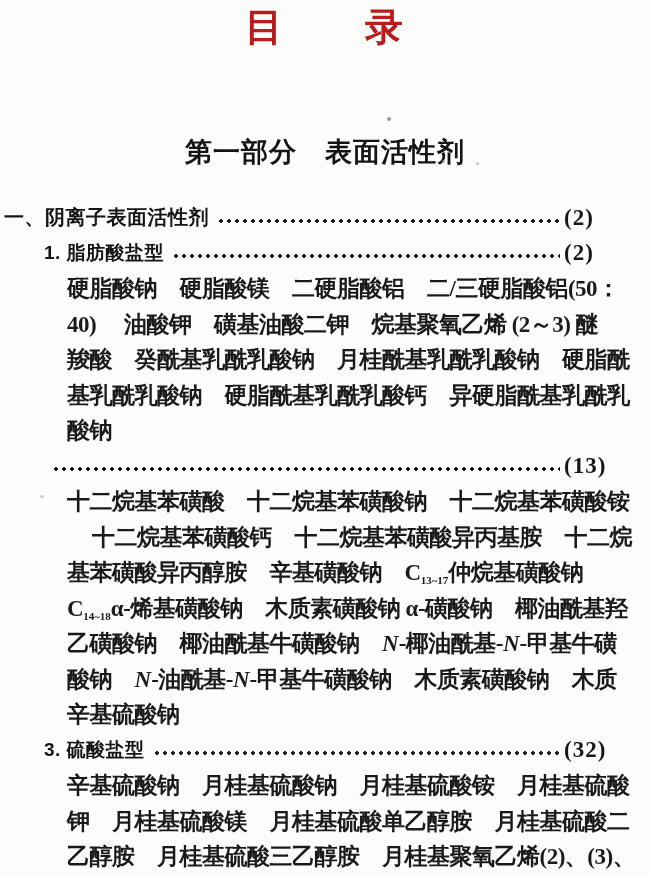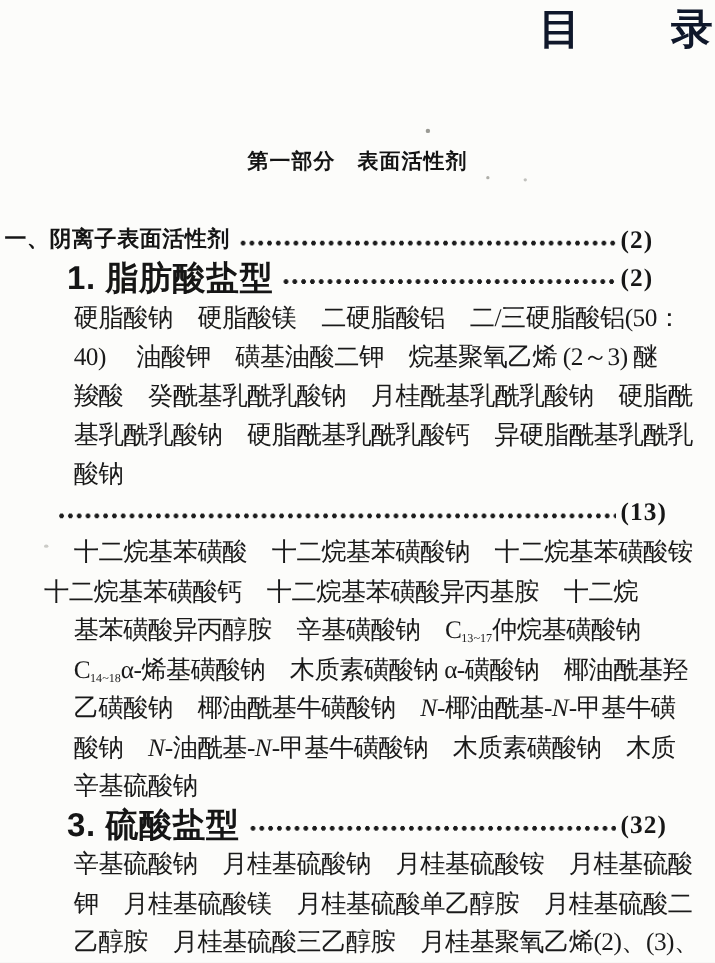--- a/index.html
+++ b/index.html
@@ -12,34 +12,34 @@
   .page{
     position:relative;
     width:650px;height:875px;
     background:#fcfcfa;
     color:#171717;
     overflow:hidden;
   }
   .title{
     margin:0;
     padding-top:6px;
-    text-align:right;
+    text-align:center;
     font-family:"Liberation Sans","DejaVu Sans",sans-serif;
     font-size:38px;
     font-weight:900;
     letter-spacing:2px;
     line-height:1.15;
-    color:#0f172a;
+    color:#b91c1c;
   }
   .part{
     position:absolute;
     top:134px;left:0;right:0;
     text-align:center;
     font-family:"Liberation Sans","DejaVu Sans",sans-serif;
-    font-size:19px;
+    font-size:27px;
     font-weight:800;
     letter-spacing:1px;
     color:#141414;
   }
   .toc{
     position:absolute;
     top:200px;left:0;right:0;
   }
   .row{
     display:flex;
@@ -48,42 +48,42 @@
     white-space:nowrap;
   }
   .row .lbl{
     font-family:"Liberation Sans","DejaVu Sans",sans-serif;
     font-weight:800;
     color:#151515;
   }
   .row.h1{padding:0 40px 0 4px;}
   .row.h1 .lbl{font-size:20px;letter-spacing:0.5px;}
   .row.h2{padding:0 40px 0 44px;}
-  .row.h2 .lbl{font-size:30px;letter-spacing:0.5px;margin-left:17px;}
+  .row.h2 .lbl{font-size:19px;letter-spacing:0.5px;}
   .dots{
     flex:1;
     height:6px;
     margin:6px 4px 0 8px;
     background-image:radial-gradient(circle 2.1px at 50% 50%, #1c1c1c 92%, rgba(0,0,0,0) 100%);
     background-size:8px 6px;
     background-position:0 0;
     background-repeat:repeat-x;
   }
   .pg{
     width:46px;
     font-size:23px;
     font-weight:700;
     letter-spacing:1px;
     text-align:left;
   }
   .row.body{padding:0 6px 0 67px;}
-  .row.body2{padding:0 6px 0 40px;}
+  .row.body2{padding:0 6px 0 92px;}
   .row.body .seg-wrap, .row.body2 .seg-wrap{
     font-size:23px;
-    font-weight:400;
+    font-weight:700;
     letter-spacing:-0.5px;
     color:#1a1a1a;
   }
   .seg.sub{
     font-size:11px;
     vertical-align:-4px;
     letter-spacing:0;
   }
   .seg.ital{
     font-style:italic;

